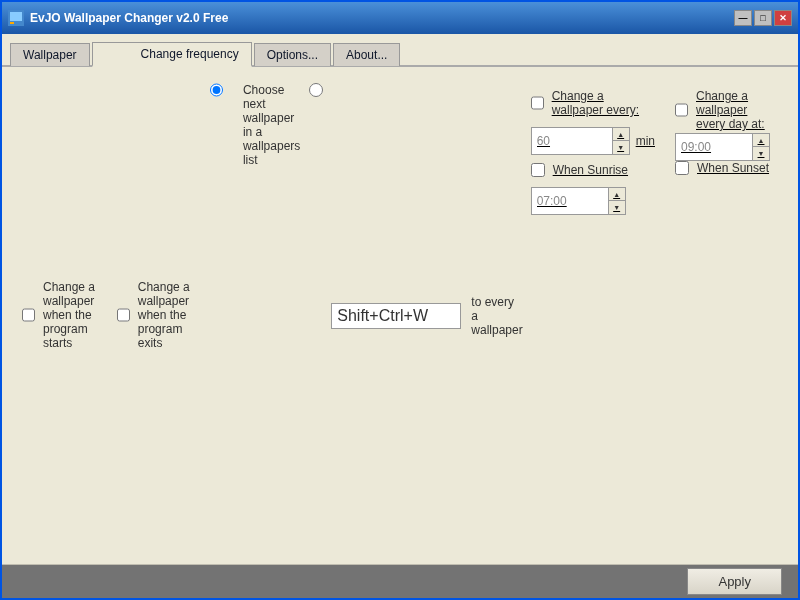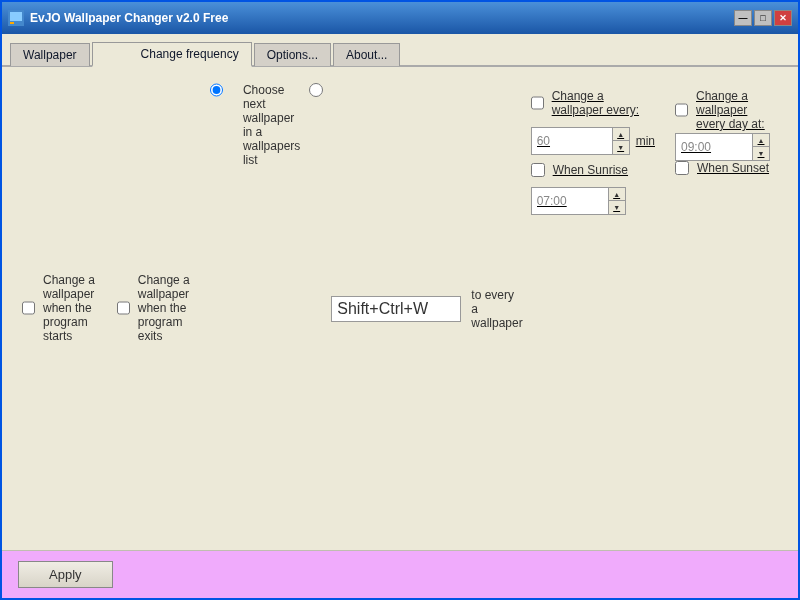--- a/index.html
+++ b/index.html
@@ -214,22 +214,23 @@
     }
 
     .unit-label {
       font-size: 12px;
       color: #333;
     }
 
     
     .bottom-bar {
       display: flex;
-      padding: 10px 16px;
-      background: #f0abfc;
+      justify-content: flex-end;
+      padding: 3px 16px;
+      background: #737373;
       border-top: 1px solid #c0bdb0;
     }
 
     .apply-btn {
       padding: 5px 30px;
       background: linear-gradient(to bottom, #f0ede4, #d8d4c8);
       border: 1px solid #888;
       cursor: pointer;
       font-size: 13px;
       color: #333;

